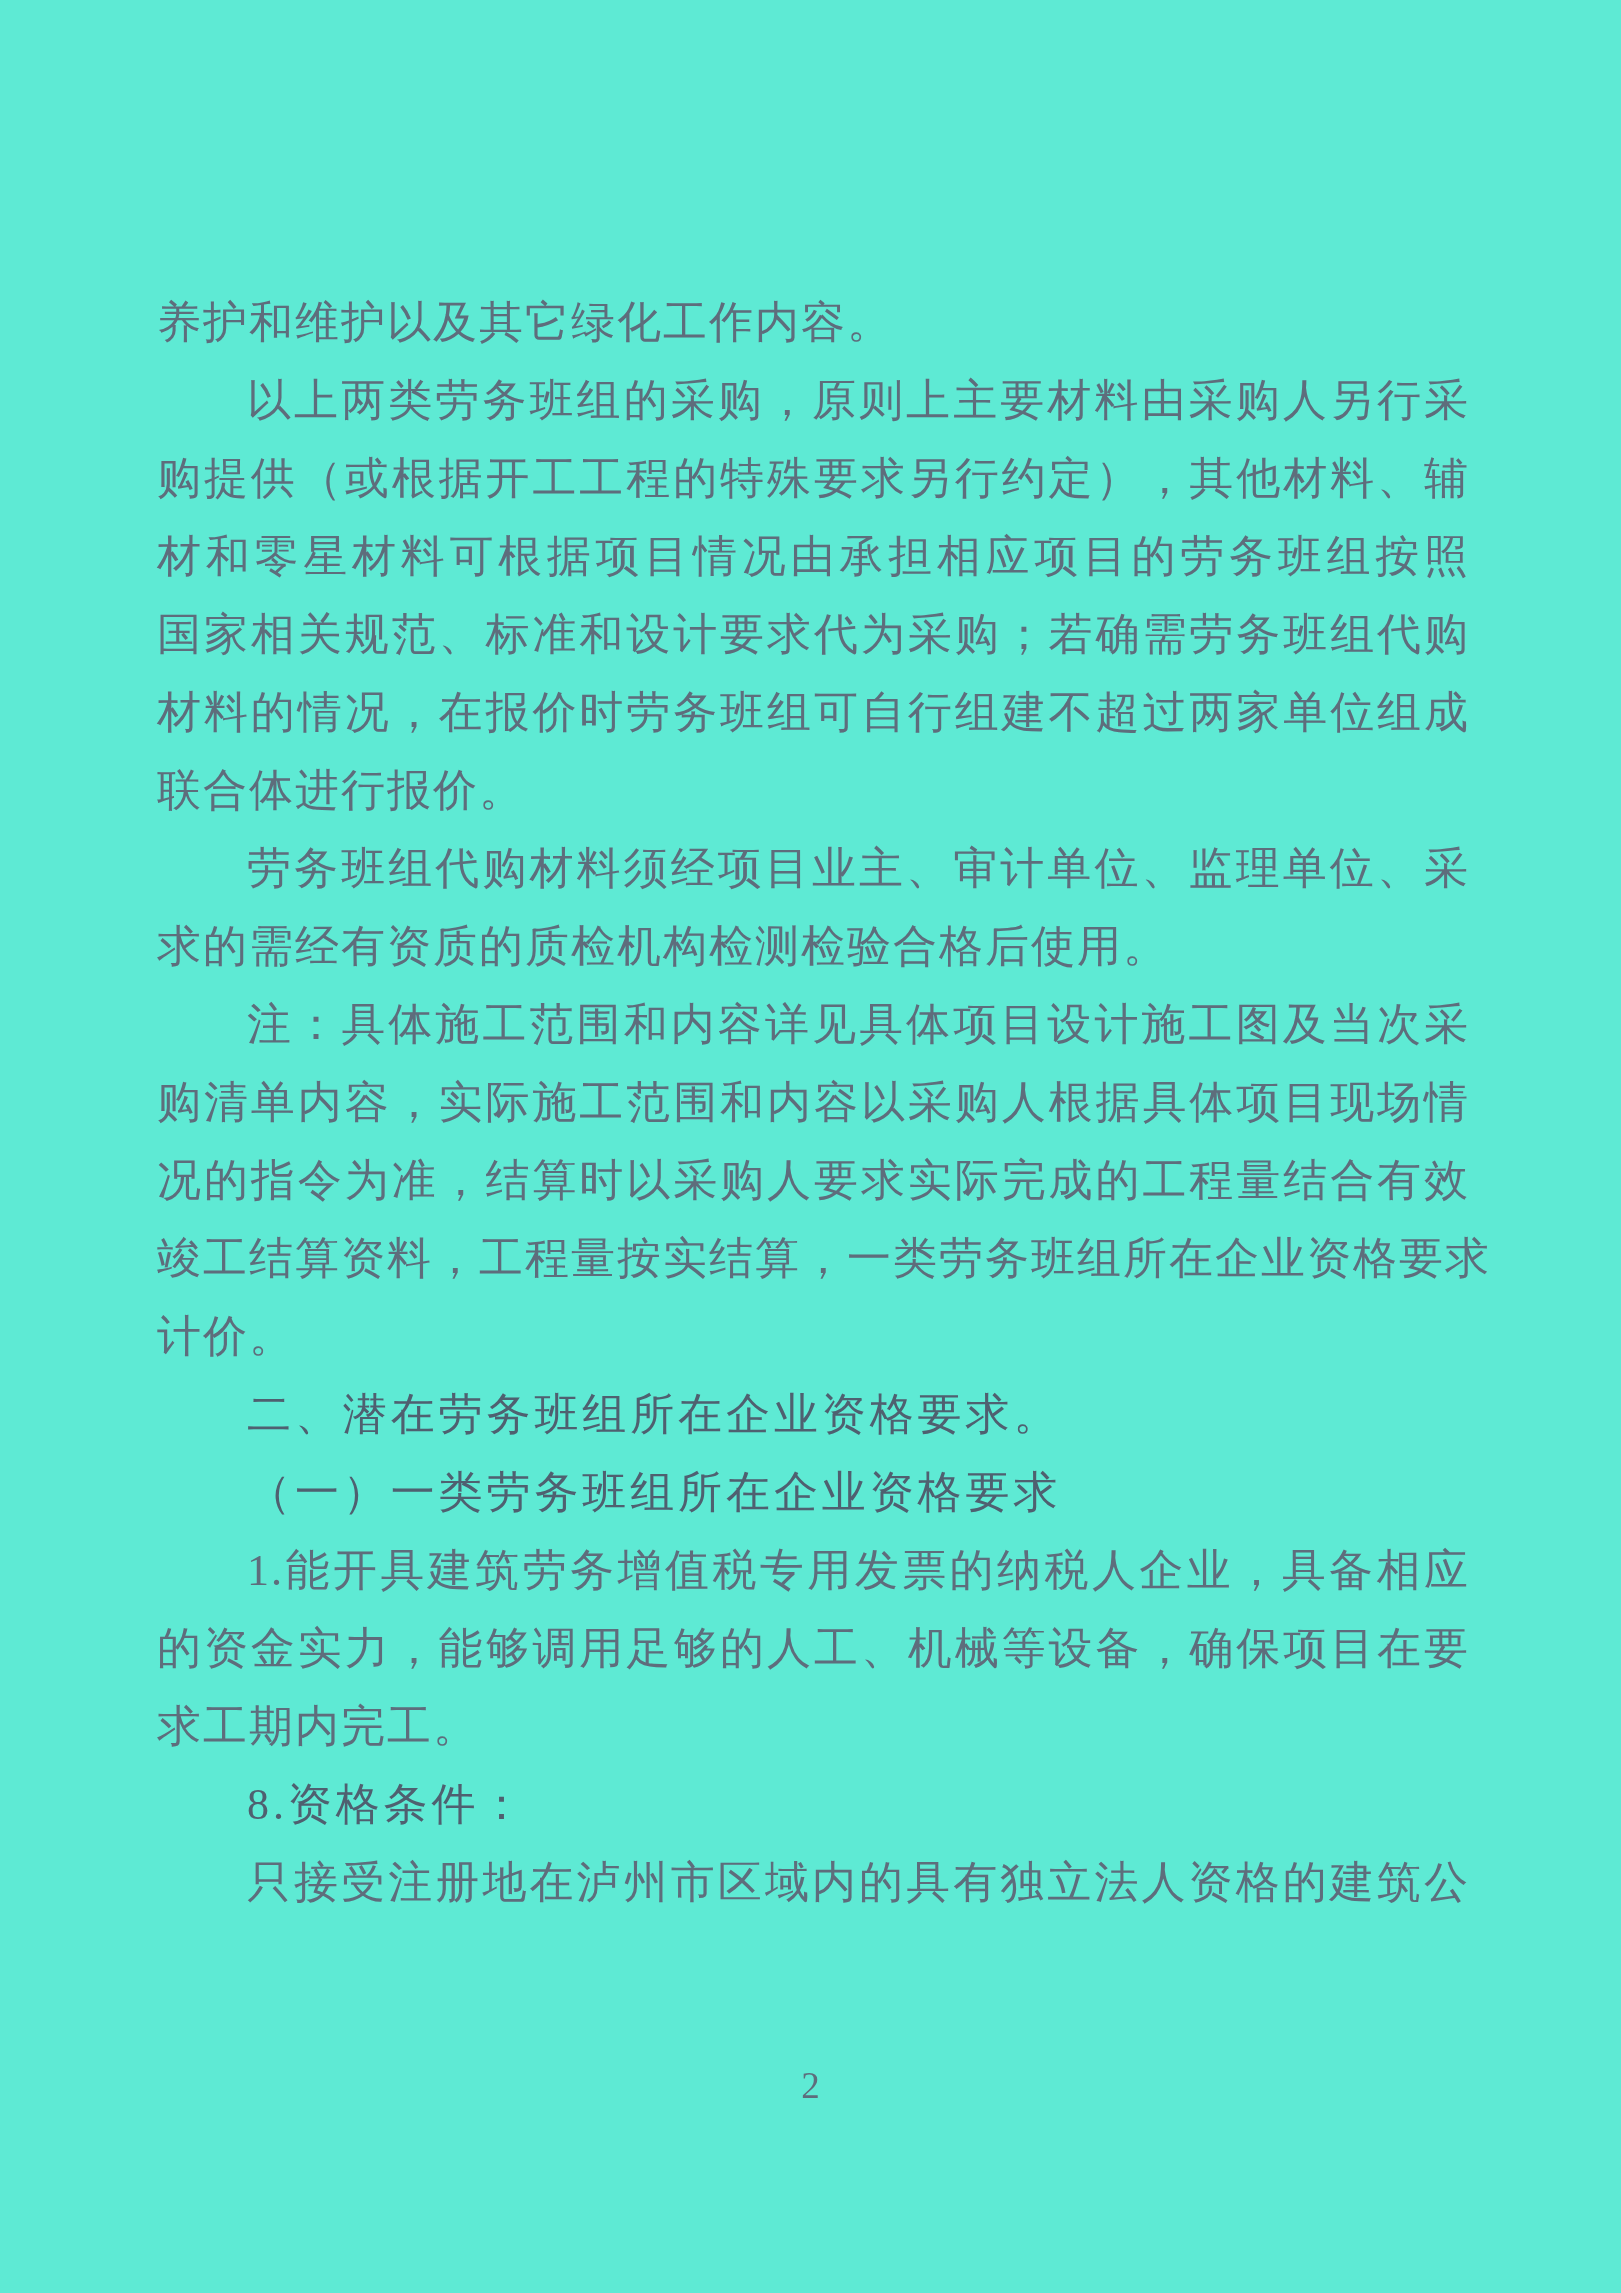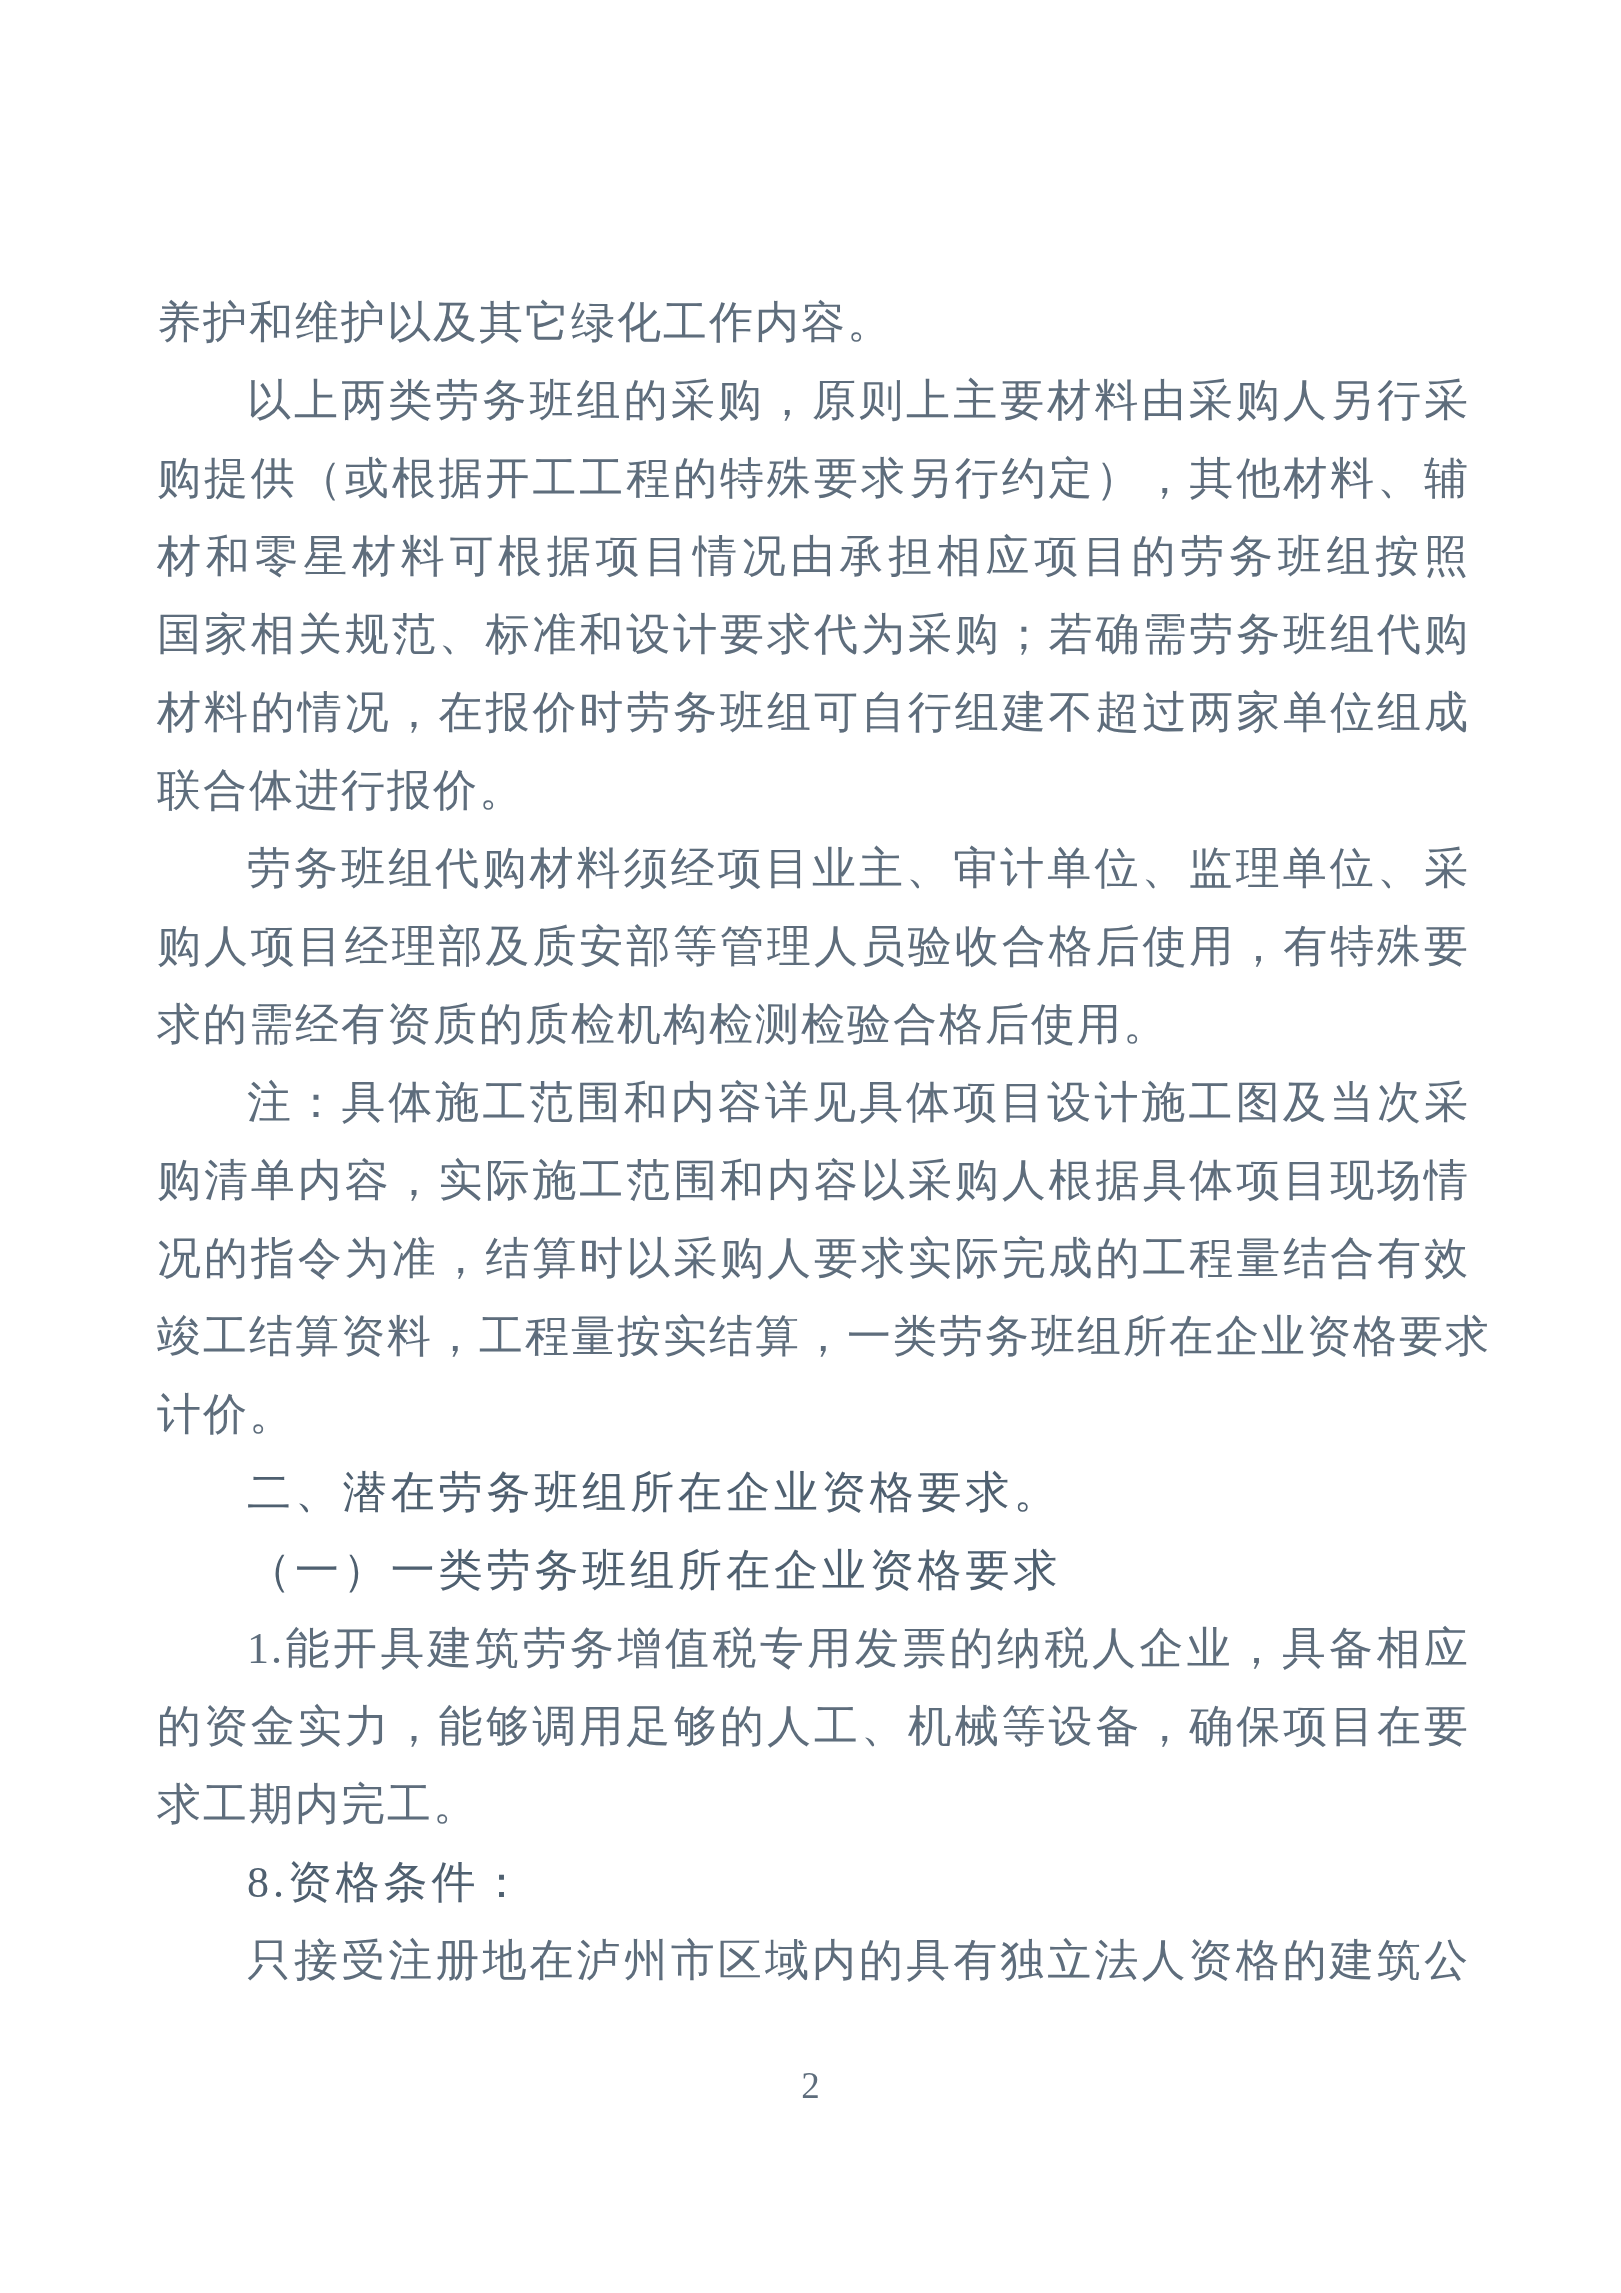--- a/index.html
+++ b/index.html
@@ -50,31 +50,30 @@
     width: 100%;
     text-align: center;
     font-size: 37px;
     line-height: 59px;
     color: var(--text-color, #5e6d7c);
   }
 </style>
 </head>
 <body>
 
-<div class="page" style="background: #ffffff;">
+<div class="page" style="background: #5eead4;">
   <div class="doc" id="doc-lines">
       <div class="line">养护和维护以及其它绿化工作内容。</div>
       <div class="line indent justify">以上两类劳务班组的采购，原则上主要材料由采购人另行采</div>
       <div class="line justify">购提供（或根据开工工程的特殊要求另行约定），其他材料、辅</div>
       <div class="line justify">材和零星材料可根据项目情况由承担相应项目的劳务班组按照</div>
       <div class="line justify">国家相关规范、标准和设计要求代为采购；若确需劳务班组代购</div>
       <div class="line justify">材料的情况，在报价时劳务班组可自行组建不超过两家单位组成</div>
       <div class="line">联合体进行报价。</div>
       <div class="line indent justify">劳务班组代购材料须经项目业主、审计单位、监理单位、采</div>
-      <div class="line justify">购人项目经理部及质安部等管理人员验收合格后使用，有特殊要</div>
       <div class="line">求的需经有资质的质检机构检测检验合格后使用。</div>
       <div class="line indent justify">注：具体施工范围和内容详见具体项目设计施工图及当次采</div>
       <div class="line justify">购清单内容，实际施工范围和内容以采购人根据具体项目现场情</div>
       <div class="line justify">况的指令为准，结算时以采购人要求实际完成的工程量结合有效</div>
       <div class="line justify">竣工结算资料，工程量按实结算，一类劳务班组所在企业资格要求</div>
       <div class="line">计价。</div>
       <div class="line indent bold">二、潜在劳务班组所在企业资格要求。</div>
       <div class="line indent bold">（一）一类劳务班组所在企业资格要求</div>
       <div class="line indent justify">1.能开具建筑劳务增值税专用发票的纳税人企业，具备相应</div>
       <div class="line justify">的资金实力，能够调用足够的人工、机械等设备，确保项目在要</div>

